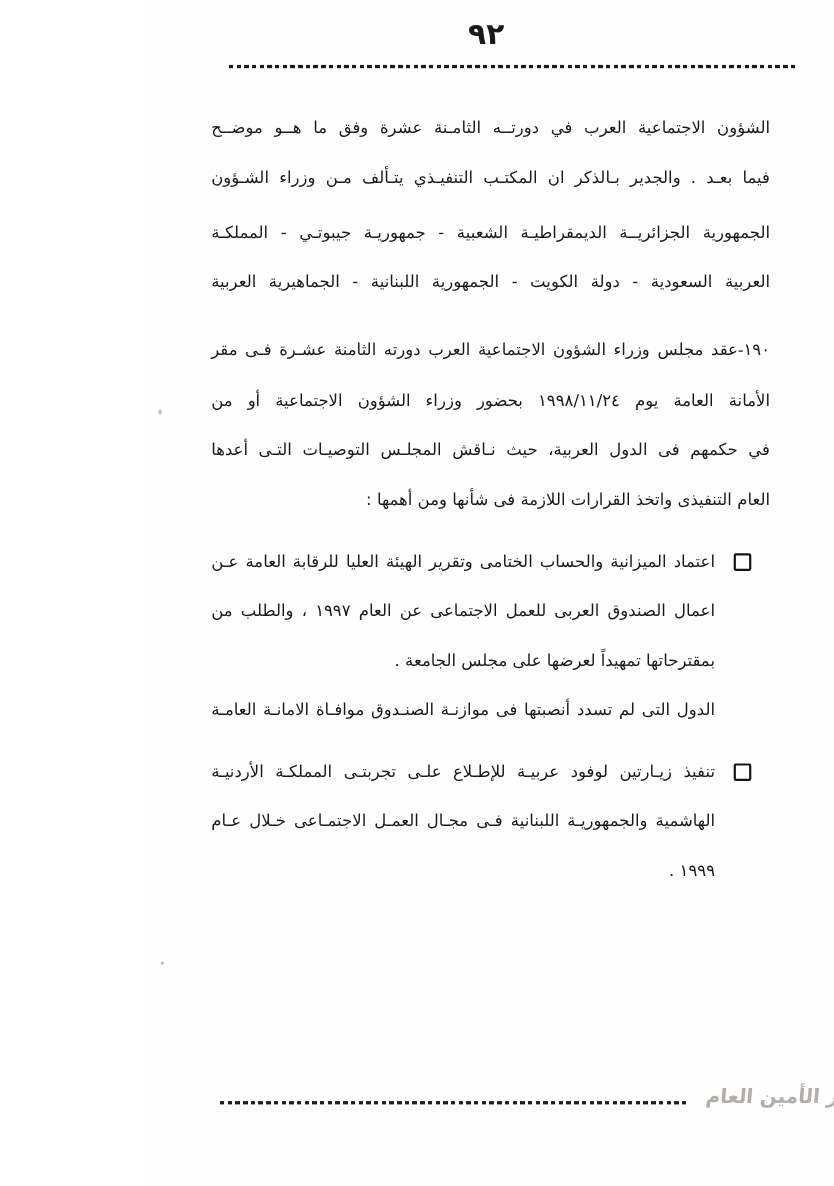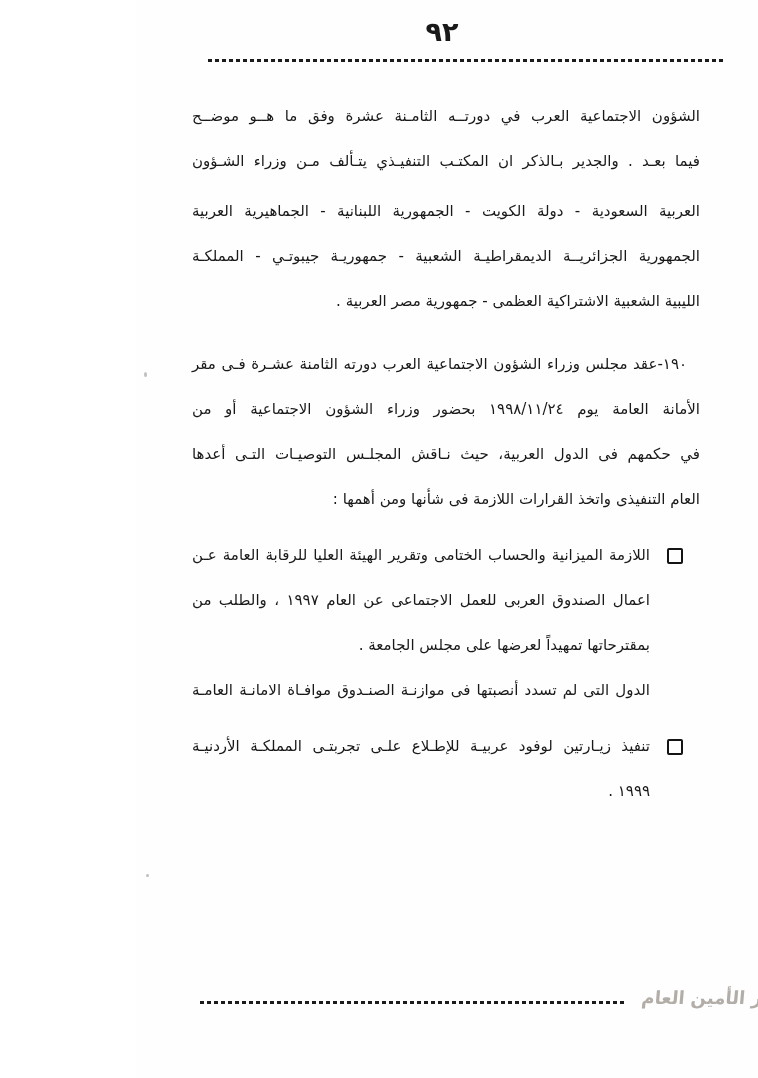--- a/index.html
+++ b/index.html
@@ -30,21 +30,21 @@
     text-align:justify;
     text-align-last:justify;
     text-justify:inter-word;
     white-space:nowrap;
   }
   .tline-end{text-align-last:right;}
   .para{margin:0;}
   .p-countries{margin-top:5px;}
   .p190{margin-top:18px;}
   .p190 .tline{}
-  .p190 .p190-lines .tline:first-child{margin-right:13px;}
+  .p190 .p190-lines .tline:first-child{margin-right:0;font-family:Liberation Serif, serif;}
   .bold{font-weight:400;}
   .bullet{position:relative;padding-right:50px;margin-top:11px;}
   .marker{
     position:absolute;right:17px;top:15px;
     width:12px;height:12px;
     border:2.5px solid #141414;border-radius:2px;
     background:transparent;
   }
   .footer-rule-left{position:absolute;top:1001px;left:64px;width:426px;}
   .footer-rule-right{position:absolute;top:1001px;left:678px;width:44px;}
@@ -73,48 +73,48 @@
   <div class="top-rule squiggle"></div>
 
   <div class="content">
 
     <div class="para p-intro">
         <div class="tline">الشؤون الاجتماعية العرب في دورتــه الثامـنة عشرة وفق ما هــو موضــح</div>
         <div class="tline">فيما بعـد . والجدير بـالذكر ان المكتـب التنفيـذي يتـألف مـن وزراء الشـؤون</div>
       </div>
 
     <div class="para p-countries">
+        <div class="tline">الجمهورية الجزائريــة الديمقراطيـة الشعبية - جمهوريـة جيبوتـي - المملكـة</div>
         <div class="tline">العربية السعودية - دولة الكويت - الجمهورية اللبنانية - الجماهيرية العربية</div>
-        <div class="tline">الجمهورية الجزائريــة الديمقراطيـة الشعبية - جمهوريـة جيبوتـي - المملكـة</div>
-        <div class="tline tline-end">الليبية الشعبية الاشتراكية العظمى - جمهورية مصر العربية .</div>
       </div>
 
     <div class="para p190">
       <div class="p190-lines">
           <div class="tline">١٩٠-عقد مجلس وزراء الشؤون الاجتماعية العرب دورته الثامنة عشـرة فـى مقر</div>
           <div class="tline">الأمانة العامة يوم ١٩٩٨/١١/٢٤ بحضور وزراء الشؤون الاجتماعية أو من</div>
           <div class="tline">في حكمهم فى الدول العربية، حيث نـاقش المجلـس التوصيـات التـى أعدها</div>
         </div>
       <div class="tline tline-end"><span>العام التنفيذى واتخذ القرارات اللازمة فى شأنها </span><span class="bold">ومن أهمها</span><span> :</span></div>
     </div>
 
     <div class="bullet">
       <span class="marker"></span>
       <div>
-          <div class="tline">اللازمة الميزانية والحساب الختامى وتقرير الهيئة العليا للرقابة العامة عـن</div>
+          <div class="tline">اعتماد الميزانية والحساب الختامى وتقرير الهيئة العليا للرقابة العامة عـن</div>
           <div class="tline">اعمال الصندوق العربى للعمل الاجتماعى عن العام ١٩٩٧ ، والطلب من</div>
           <div class="tline tline-end">بمقترحاتها تمهيداً لعرضها على مجلس الجامعة .</div>
           <div class="tline">الدول التى لم تسدد أنصبتها فى موازنـة الصنـدوق موافـاة الامانـة العامـة</div>
         </div>
     </div>
 
     <div class="bullet">
       <span class="marker"></span>
       <div>
           <div class="tline">تنفيذ زيـارتين لوفود عربيـة للإطـلاع علـى تجربتـى المملكـة الأردنيـة</div>
+          <div class="tline">الهاشمية والجمهوريـة اللبنانية فـى مجـال العمـل الاجتمـاعى خـلال عـام</div>
           <div class="tline tline-end">١٩٩٩ .</div>
         </div>
     </div>
 
   </div>
 
   <div class="footer-rule-left squiggle"></div>
   <div class="footer-script">تقرير الأمين العام</div>
   <div class="footer-rule-right squiggle"></div>
 

